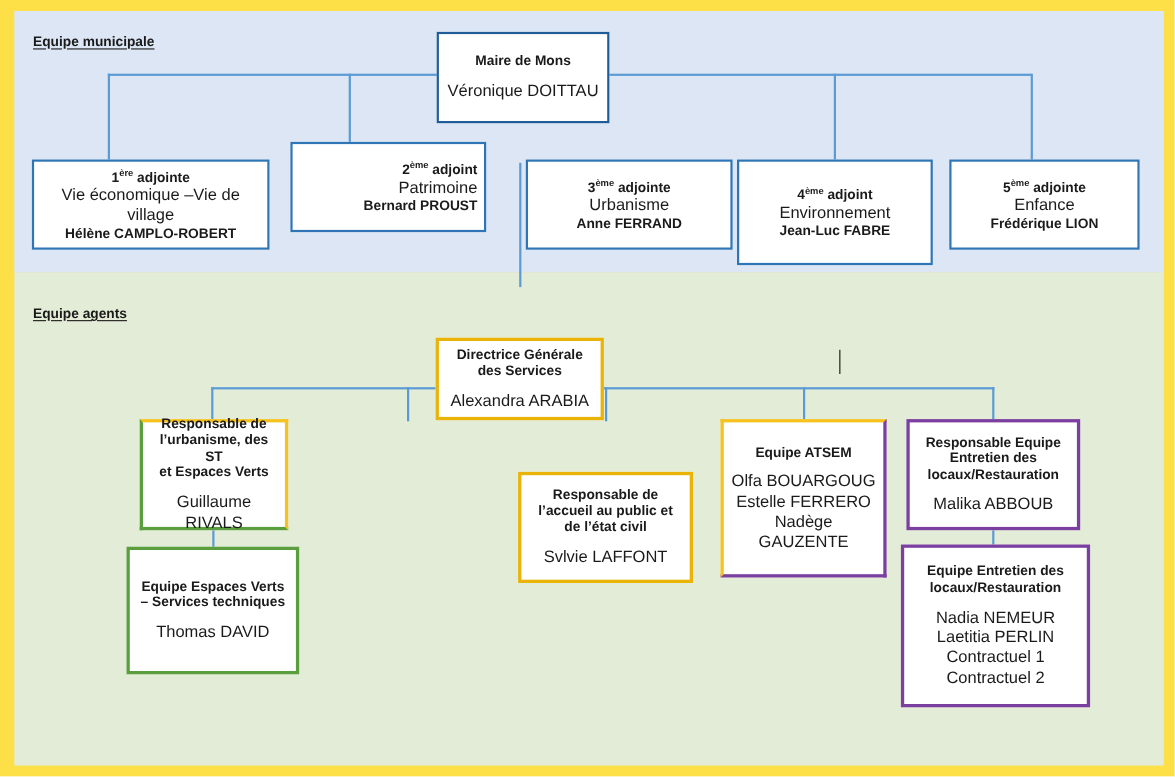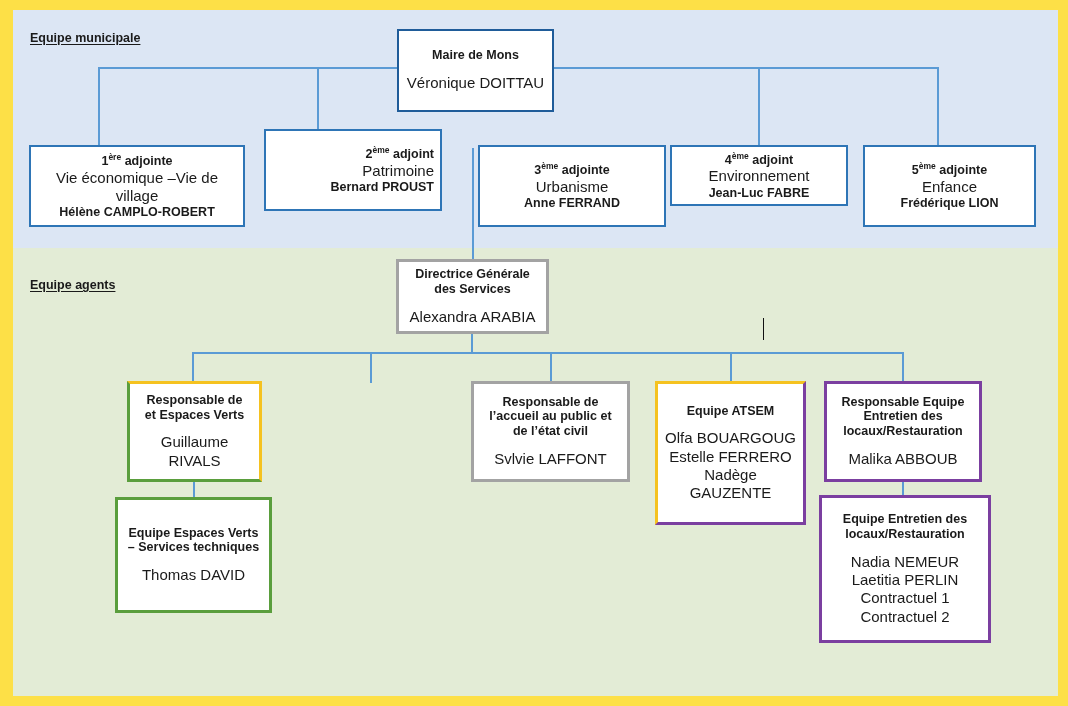--- a/index.html
+++ b/index.html
@@ -69,42 +69,42 @@
     font-weight:normal;
     color:#1a1a1a;
     line-height:1.22;
   }
   .node .person.spaced{margin-top:11px;}
   .node .title sup{font-size:8.5px; vertical-align:super; font-weight:bold;}
 
   
   .b-navy{border:2.5px solid #1f5c99;}
   .b-blue{border:2.5px solid #2e75b6;}
-  .b-yellow{border:3px solid #a3a3a3;}
+  .b-yellow{border:3px solid #eab308;margin-top:48px;}
   .b-green{border:3px solid #5a9e3d;}
   .b-purple{border:3px solid #7b3fa0;}
   
   .b-yellow-green{
     border:3px solid #f5c220;
     border-left-color:#5a9e3d;
     border-bottom-color:#5a9e3d;
   }
   .b-yellow-purple{
     border:3px solid #f5c220;
     border-right-color:#7b3fa0;
     border-bottom-color:#7b3fa0;
     text-align:center;
   }
 
   
   #node-maire      {left:397px; top:29px;  width:157px; height:83px;}
   #node-adj1       {left:29px;  top:145px; width:216px; height:82px;}
   #node-adj2       {left:264px; top:129px; width:178px; height:82px;align-items:flex-end;}
   #node-adj3       {left:478px; top:145px; width:188px; height:82px;}
-  #node-adj4       {left:670px; top:145px; width:178px; height:61px;}
+  #node-adj4       {left:670px; top:145px; width:178px; height:96px;}
   #node-adj5       {left:863px; top:145px; width:173px; height:82px;}
 
   #node-dgs        {left:396px; top:259px; width:153px; height:75px;}
 
   #node-resp-urba  {left:127px; top:381px; width:135px; height:101px;}
   #node-equipe-ev  {left:115px; top:497px; width:157px; height:116px;}
   #node-resp-compta{left:292px; top:381px; width:158px; height:101px;}
   #node-resp-accueil{left:471px; top:381px; width:159px; height:101px;}
   #node-atsem      {left:655px; top:381px; width:151px; height:144px;}
   #node-resp-entretien{left:824px; top:381px; width:158px; height:101px;}
@@ -211,20 +211,21 @@
   </div>
 
   <div class="node b-yellow" id="node-dgs">
     <div class="title">Directrice Générale</div>
     <div class="title">des Services</div>
     <div class="person spaced">Alexandra ARABIA</div>
   </div>
 
   <div class="node b-yellow-green" id="node-resp-urba">
     <div class="title">Responsable de</div>
+    <div class="title">l’urbanisme, des ST</div>
     <div class="title">et Espaces Verts</div>
     <div class="person spaced">Guillaume RIVALS</div>
   </div>
 
   <div class="node b-green" id="node-equipe-ev">
     <div class="title">Equipe Espaces Verts</div>
     <div class="title">– Services techniques</div>
     <div class="person spaced">Thomas DAVID</div>
   </div>
 

